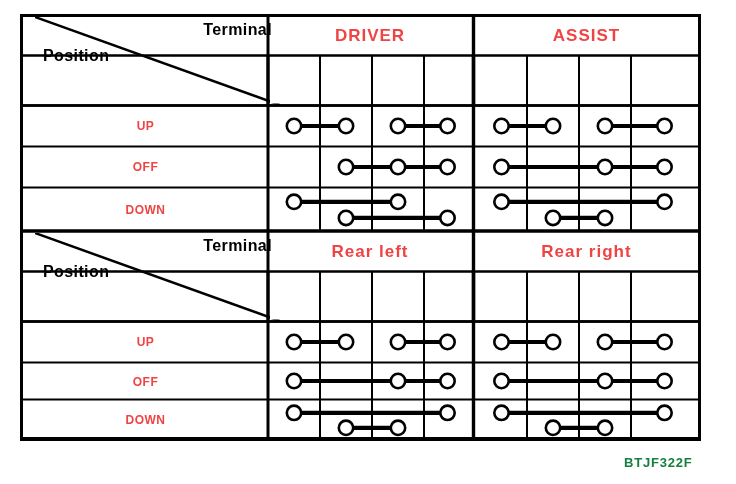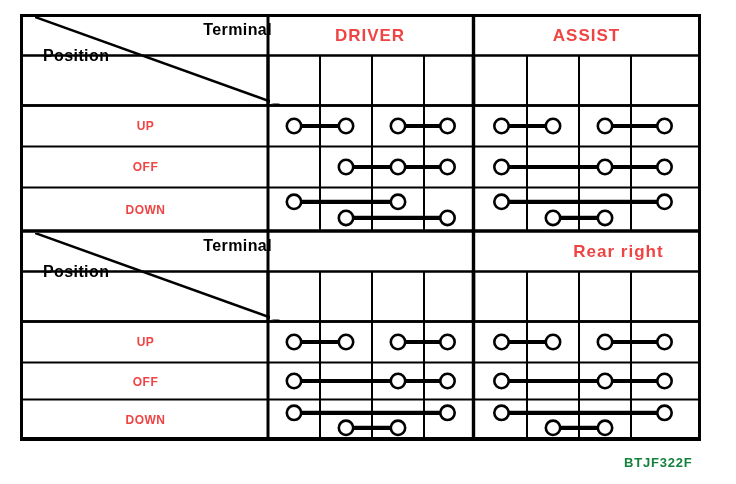--- a/index.html
+++ b/index.html
@@ -85,21 +85,22 @@
   <div class="cell-text pos-label" style="left:23px;top:188px;width:245px;height:43px;">DOWN</div>
 
   <div class="corner" style="left:23px;top:233px;width:245px;height:88px;">
     <svg width="245" height="88" viewBox="0 0 245 88">
       <line x1="0" y1="0" x2="245" y2="88" stroke="#000" stroke-width="2.5"></line>
     </svg>
     <span class="term">Terminal</span>
     <span class="pos">Position</span>
   </div>
 
-  <div class="cell-text grp-label" style="left:475px;top:233px;width:223px;height:38px;padding-left:32px;">Rear right</div>
+  <div class="cell-text grp-label" style="left:268px;top:233px;width:204px;height:38px;">Rear left</div>
+  <div class="cell-text grp-label" style="left:475px;top:233px;width:223px;height:38px;">Rear right</div>
 
   <div class="cell-text term-num" style="left:268px;top:272px;width:52px;height:49px;">9</div>
   <div class="cell-text term-num" style="left:320px;top:272px;width:52px;height:49px;">11</div>
   <div class="cell-text term-num" style="left:372px;top:272px;width:52px;height:49px;">12</div>
   <div class="cell-text term-num" style="left:424px;top:272px;width:48px;height:49px;">2</div>
   <div class="cell-text term-num" style="left:475px;top:272px;width:52px;height:49px;">7</div>
   <div class="cell-text term-num" style="left:527px;top:272px;width:52px;height:49px;">10</div>
   <div class="cell-text term-num" style="left:579px;top:272px;width:52px;height:49px;">8</div>
   <div class="cell-text term-num" style="left:631px;top:272px;width:67px;height:49px;">2</div>
 

